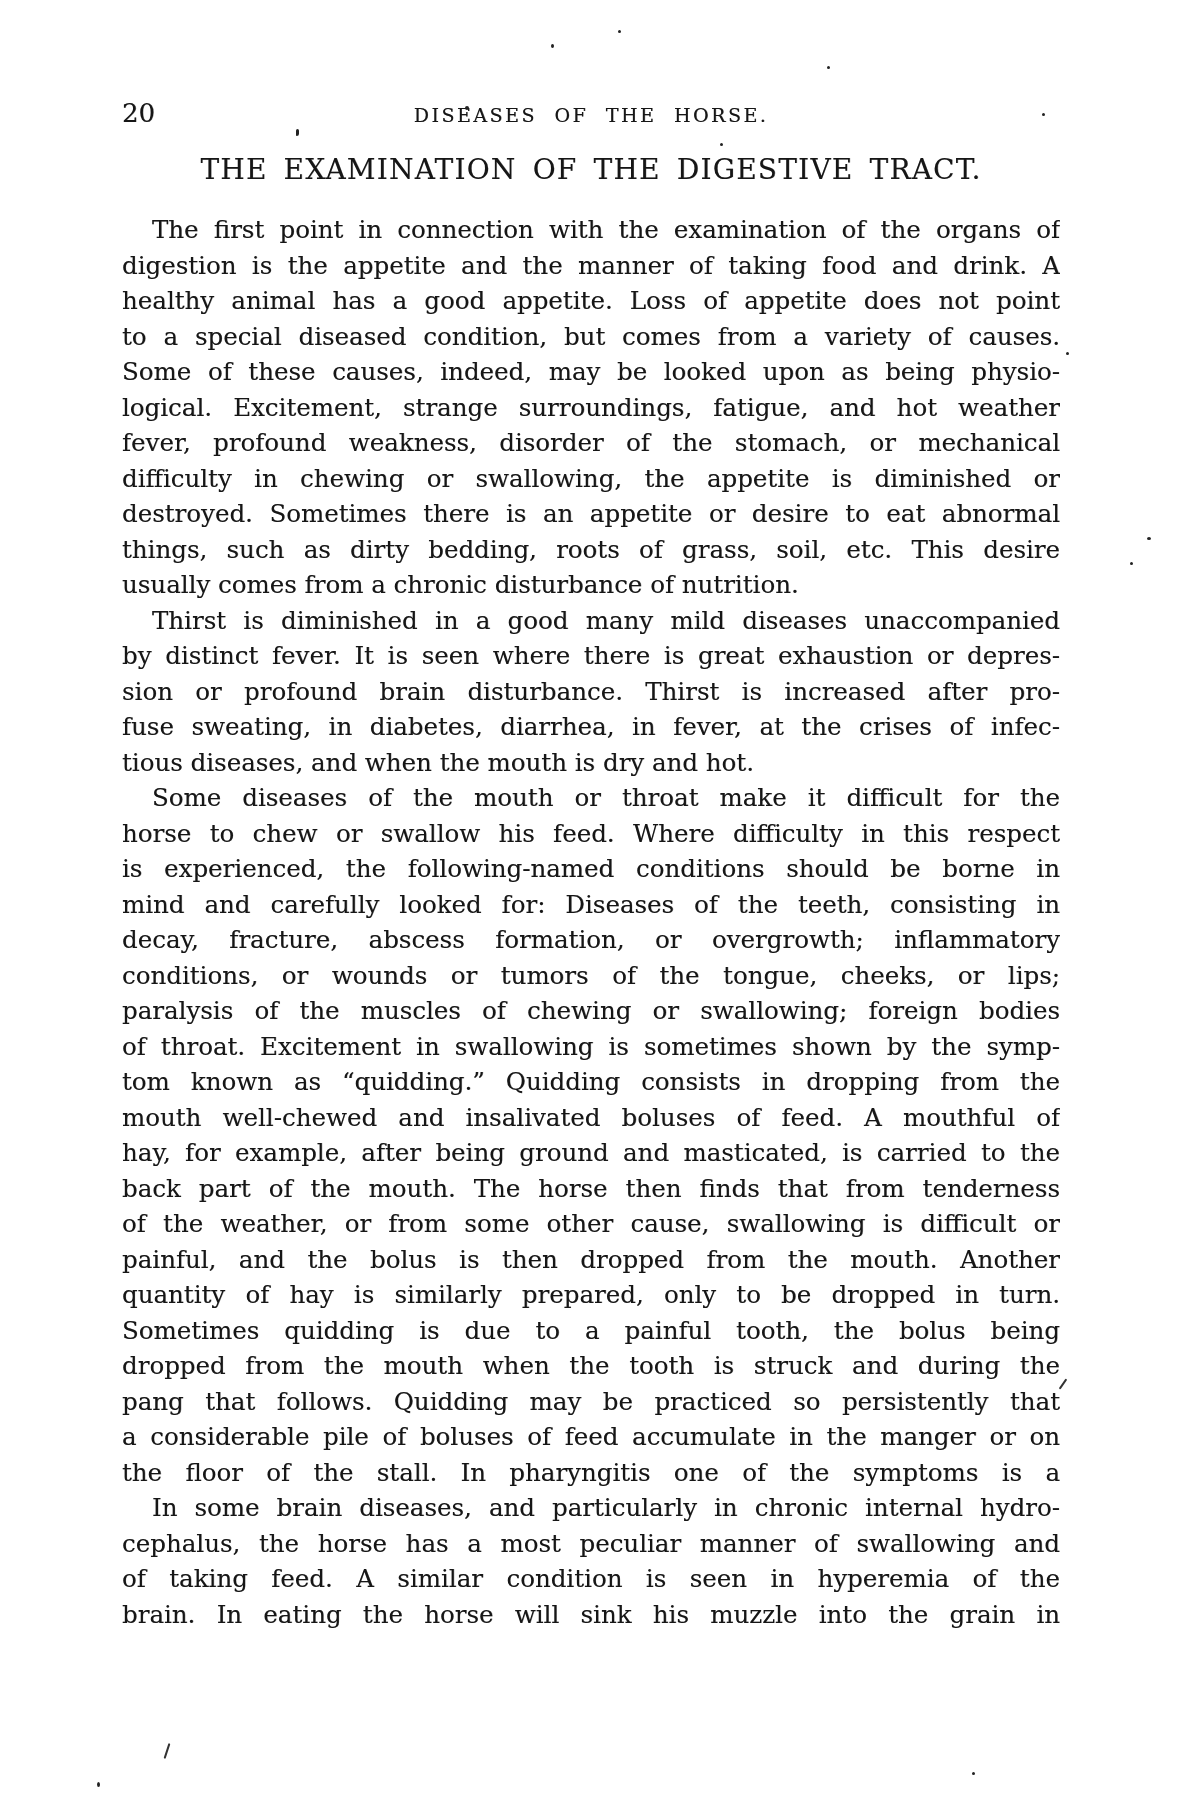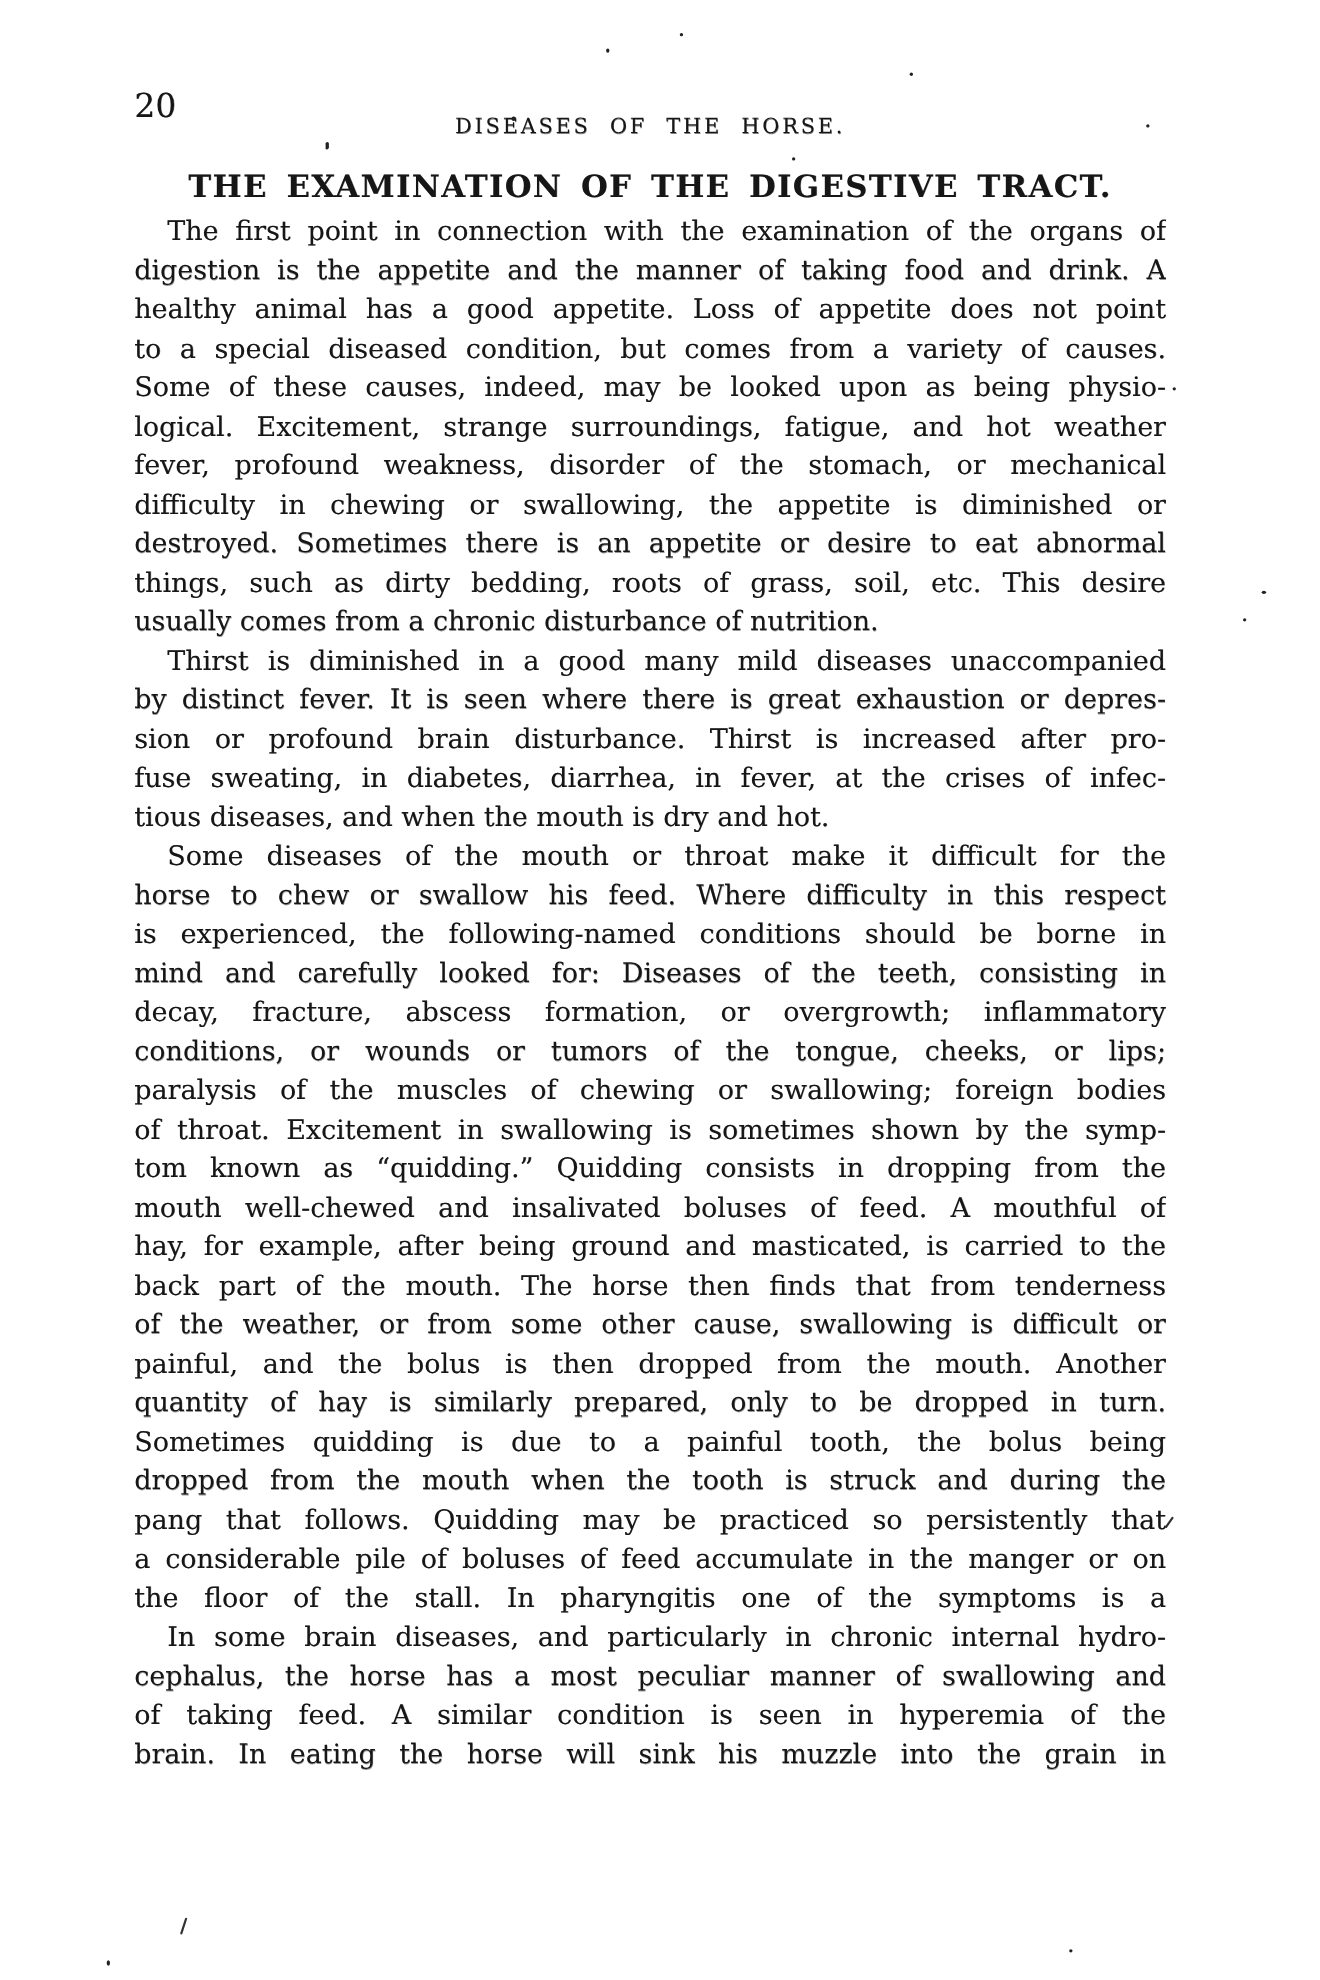--- a/index.html
+++ b/index.html
@@ -5,41 +5,41 @@
   html,body{margin:0;padding:0;background:#e9e7e2;}
   .page{
     position:relative;
     width:1200px;height:1800px;
     background:#ffffff;
     overflow:hidden;
     font-family:"DejaVu Serif","Liberation Serif",serif;
     color:#161616;
   }
   .page-number{
-    position:absolute;left:122px;top:82px;
-    font-size:30px;line-height:30px;
+    position:absolute;left:122px;top:98px;
+    font-size:26px;line-height:30px;
     text-shadow:0.4px 0.4px 0 rgba(0,0,0,.45);
   }
   .running-head{
     position:absolute;left:122px;top:103px;width:938px;
     text-align:center;
     font-size:19px;line-height:24px;
     letter-spacing:2.5px;word-spacing:9px;
     text-shadow:0.4px 0.4px 0 rgba(0,0,0,.5);
   }
   .section-title{
     position:absolute;left:122px;top:155px;width:938px;
     text-align:center;
-    font-weight:bold;
+    font-weight:normal;
     font-size:28px;line-height:30px;
     letter-spacing:1.2px;word-spacing:6px;
     text-shadow:0.4px 0.4px 0 rgba(0,0,0,.35);
   }
   .text-body{
-    position:absolute;left:122px;top:192px;width:938px;
+    position:absolute;left:122px;top:212px;width:938px;
     font-size:24.5px;
     text-shadow:0.35px 0.35px 0 rgba(0,0,0,.4);
   }
   .para{margin:0;}
   .ln{
     height:35.5px;line-height:35.5px;
     text-align:justify;text-align-last:justify;
     overflow:hidden;white-space:normal;
   }
   .ln.indent{padding-left:30px;}

